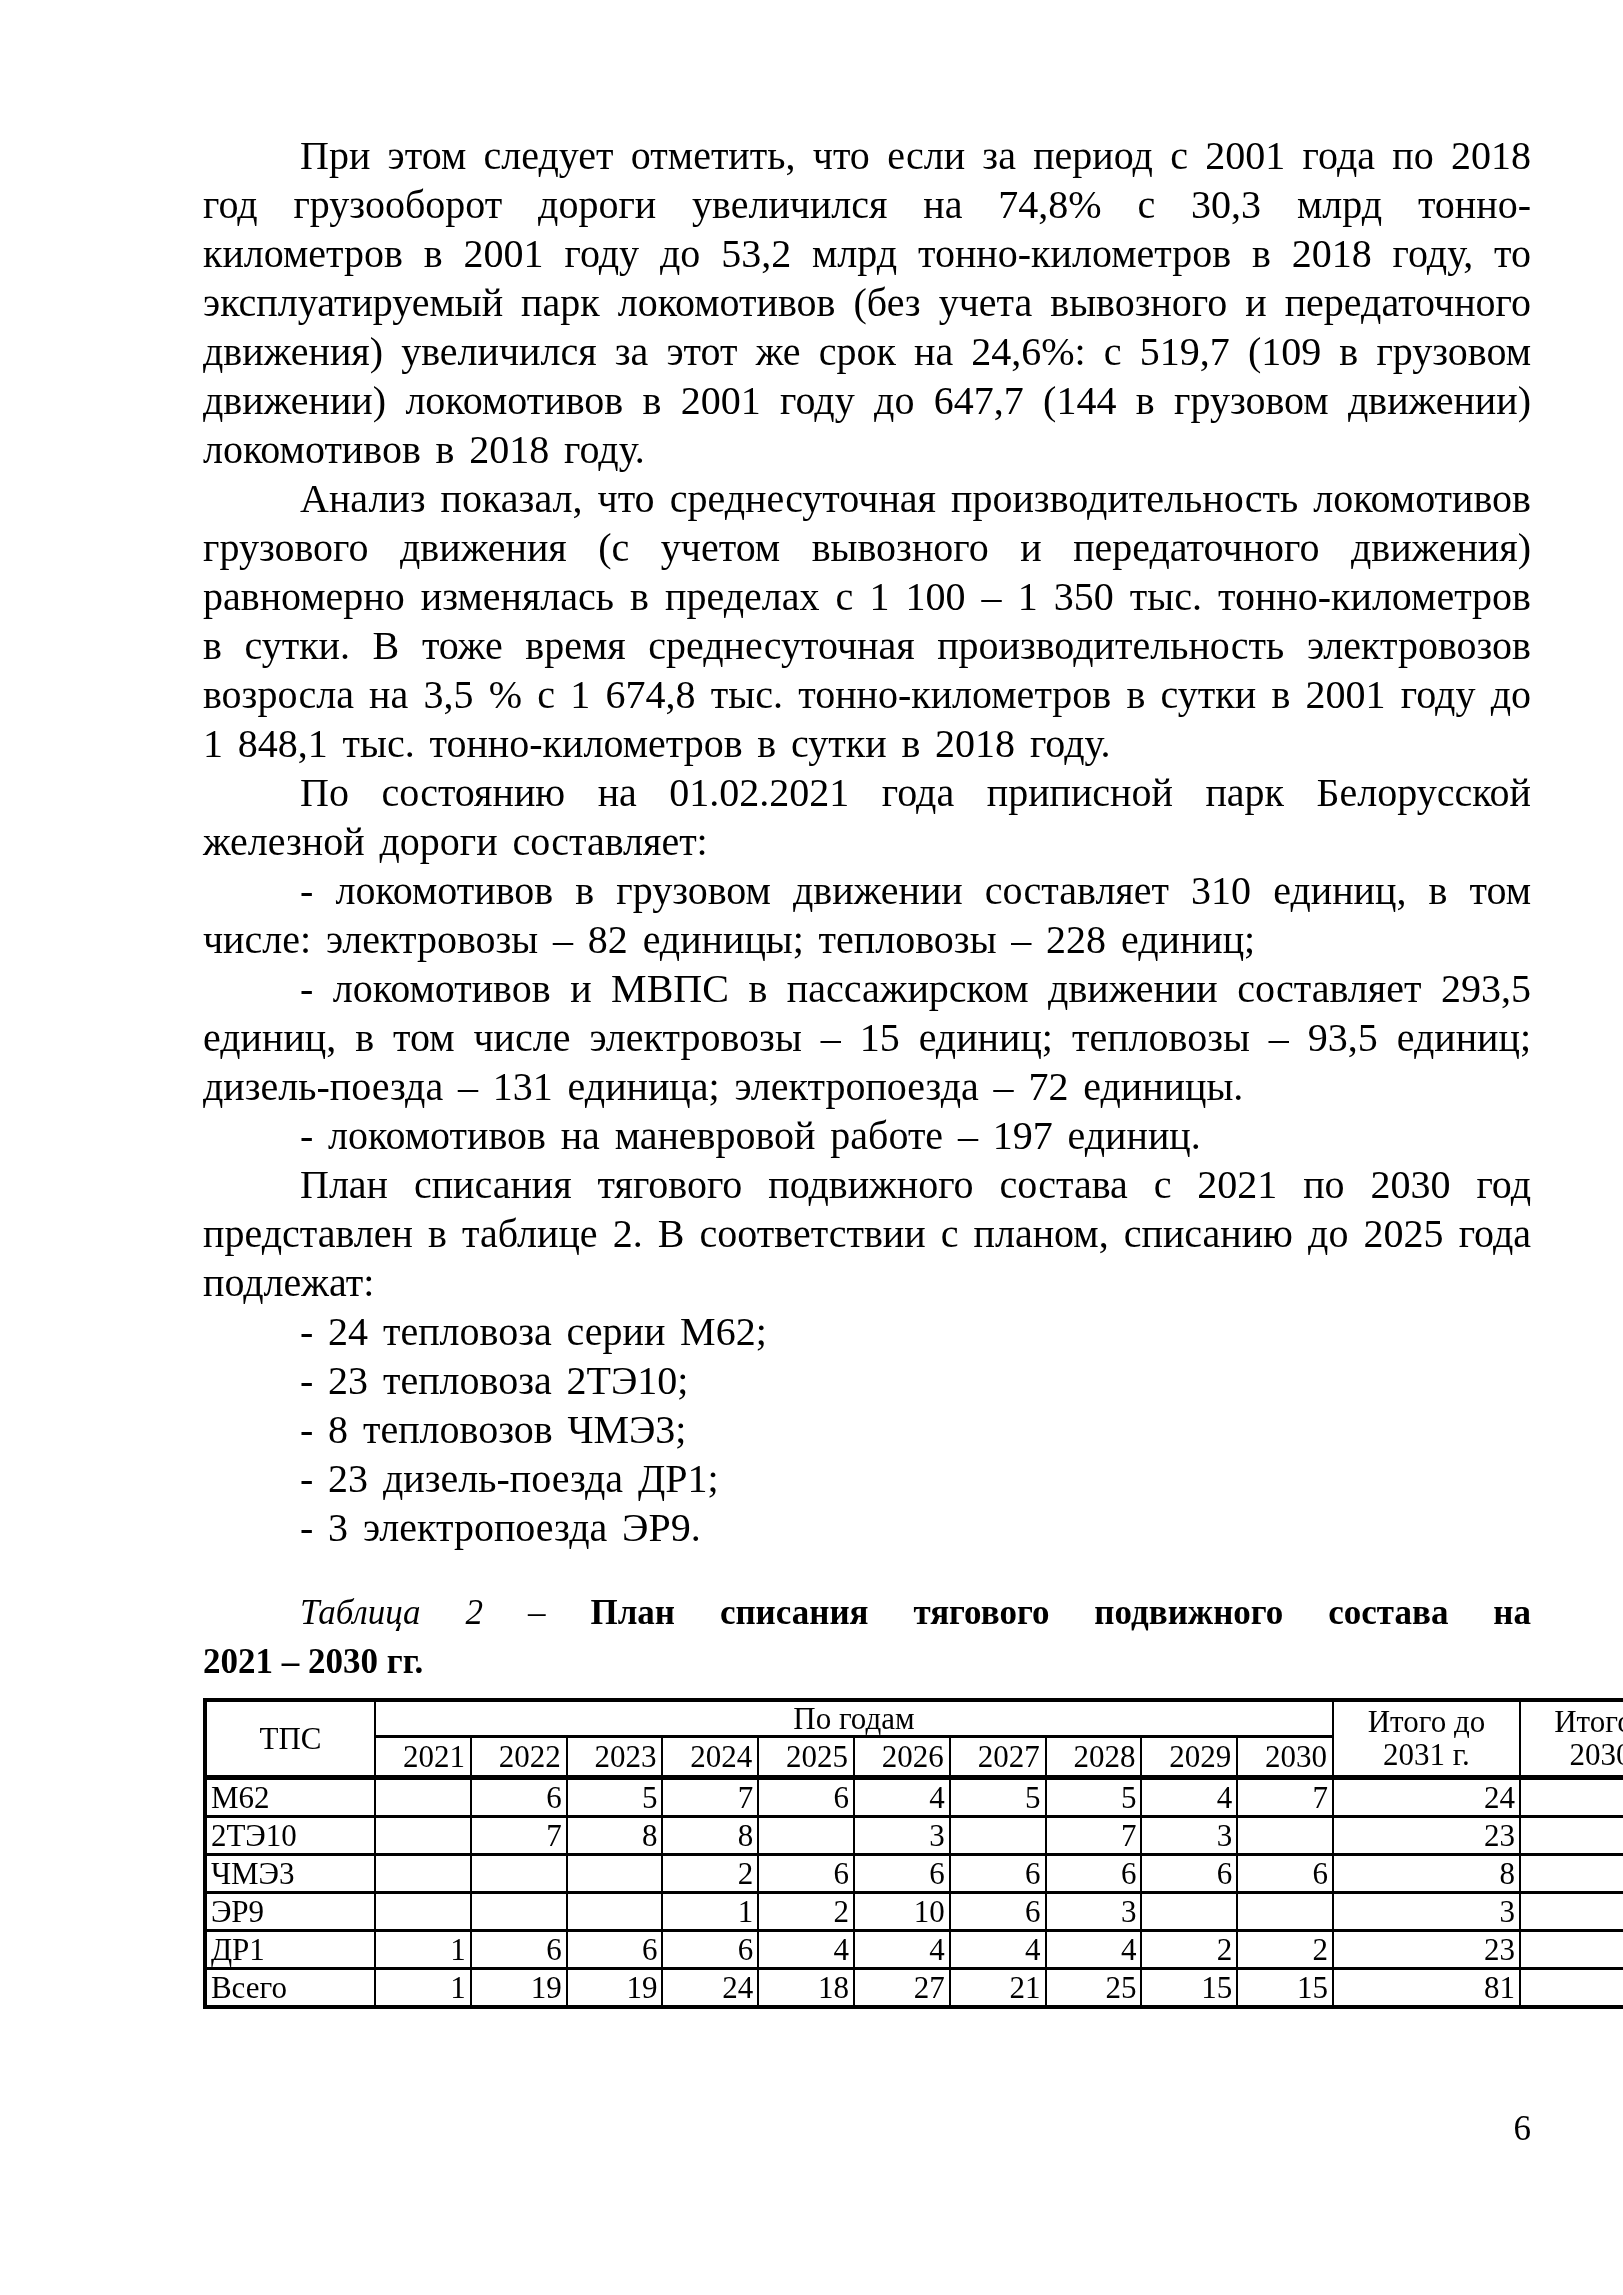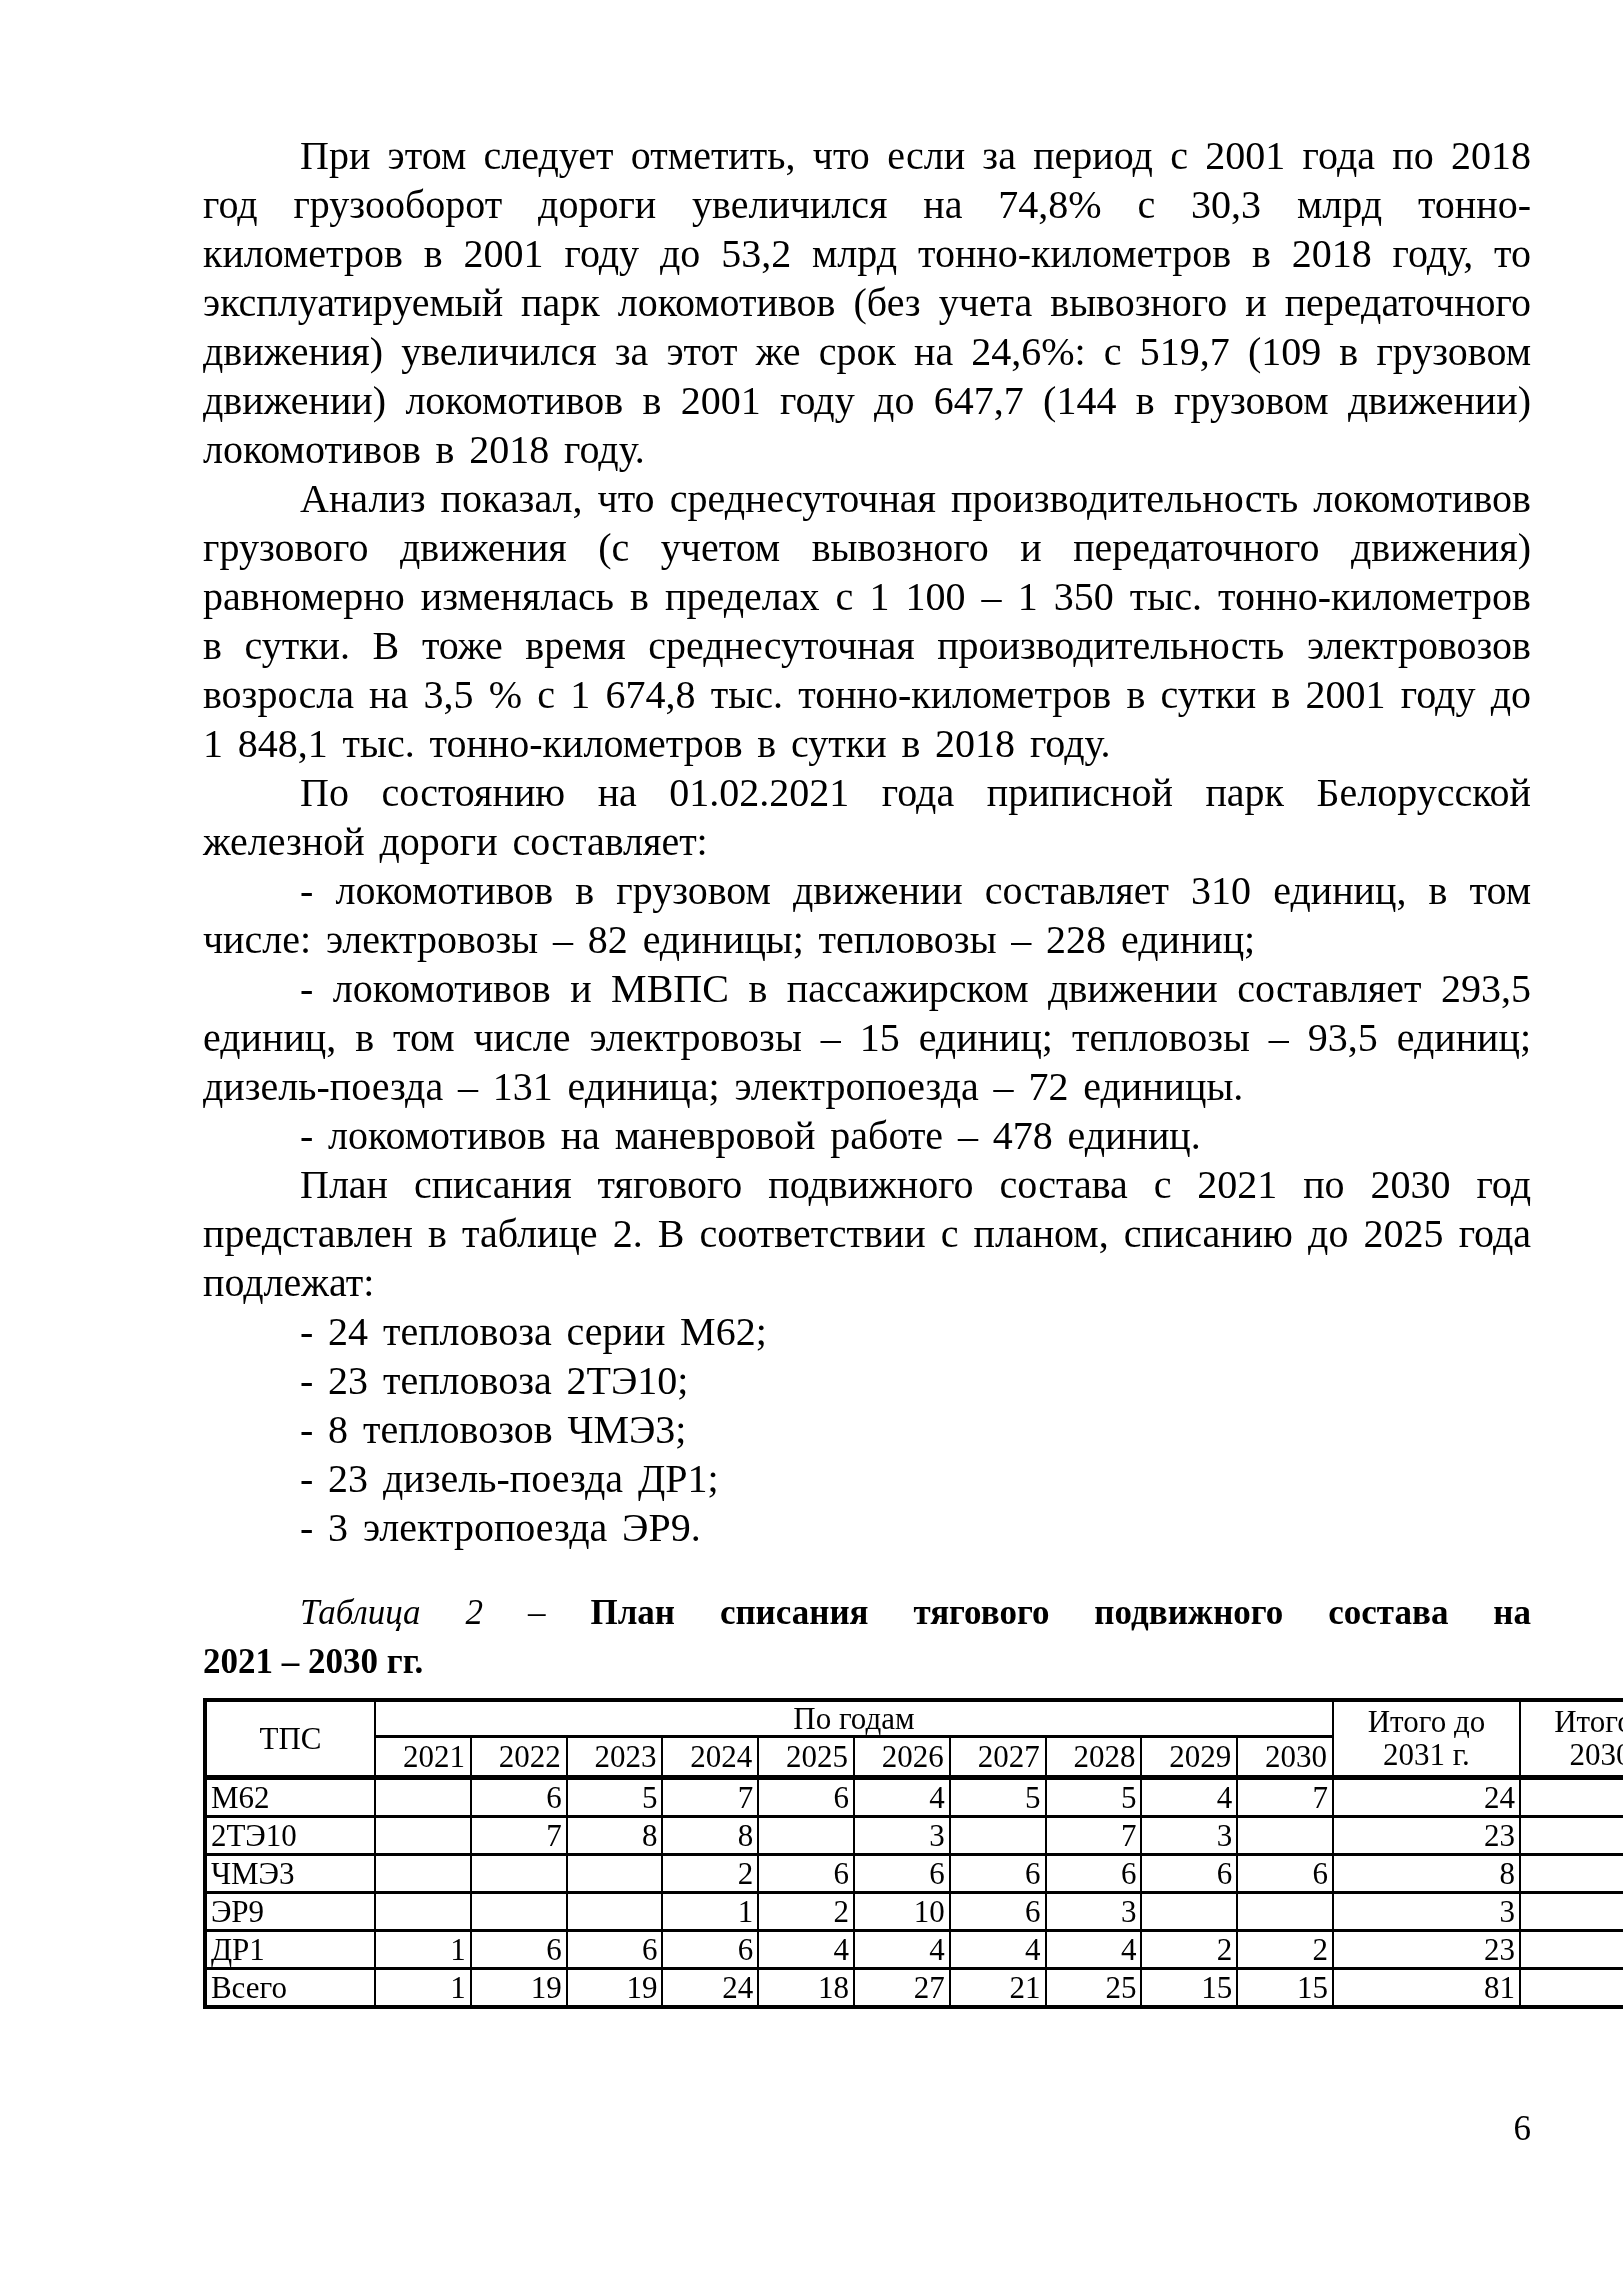--- a/index.html
+++ b/index.html
@@ -83,21 +83,21 @@
 <body>
 
 <div class="page">
   <div class="content">
 
     <p class="body-p">При этом следует отметить, что если за период с 2001 года по 2018 год грузооборот дороги увеличился на 74,8% с 30,3 млрд тонно-километров в 2001 году до 53,2 млрд тонно-километров в 2018 году, то эксплуатируемый парк локомотивов (без учета вывозного и передаточного движения) увеличился за этот же срок на 24,6%: с 519,7 (109 в грузовом движении) локомотивов в 2001 году до 647,7 (144 в грузовом движении) локомотивов в 2018 году.</p>
     <p class="body-p">Анализ показал, что среднесуточная производительность локомотивов грузового движения (с учетом вывозного и передаточного движения) равномерно изменялась в пределах с 1&nbsp;100 – 1&nbsp;350 тыс. тонно-километров в сутки. В тоже время среднесуточная производительность электровозов возросла на 3,5 % с 1&nbsp;674,8 тыс. тонно-километров в сутки в 2001 году до 1&nbsp;848,1 тыс. тонно-километров в сутки в 2018 году.</p>
     <p class="body-p">По состоянию на 01.02.2021 года приписной парк Белорусской железной дороги составляет:</p>
     <p class="body-p">- локомотивов в грузовом движении составляет 310 единиц, в том числе: электровозы – 82 единицы; тепловозы – 228 единиц;</p>
     <p class="body-p">- локомотивов и МВПС в пассажирском движении составляет 293,5 единиц, в том числе электровозы – 15 единиц; тепловозы – 93,5 единиц; дизель-поезда – 131 единица; электропоезда – 72 единицы.</p>
-    <p class="body-p">- локомотивов на маневровой работе – 478 единиц.</p>
+    <p class="body-p">- локомотивов на маневровой работе – 197 единиц.</p>
     <p class="body-p">План списания тягового подвижного состава с 2021 по 2030 год представлен в таблице 2. В соответствии с планом, списанию до 2025 года подлежат:</p>
     <p class="body-p">- 24 тепловоза серии М62;</p>
     <p class="body-p">- 23 тепловоза 2ТЭ10;</p>
     <p class="body-p">- 8 тепловозов ЧМЭ3;</p>
     <p class="body-p">- 23 дизель-поезда ДР1;</p>
     <p class="body-p">- 3 электропоезда ЭР9.</p>
 
     <p class="caption-line1">
       <span class="ital">Таблица 2</span>
       <span>–</span>

